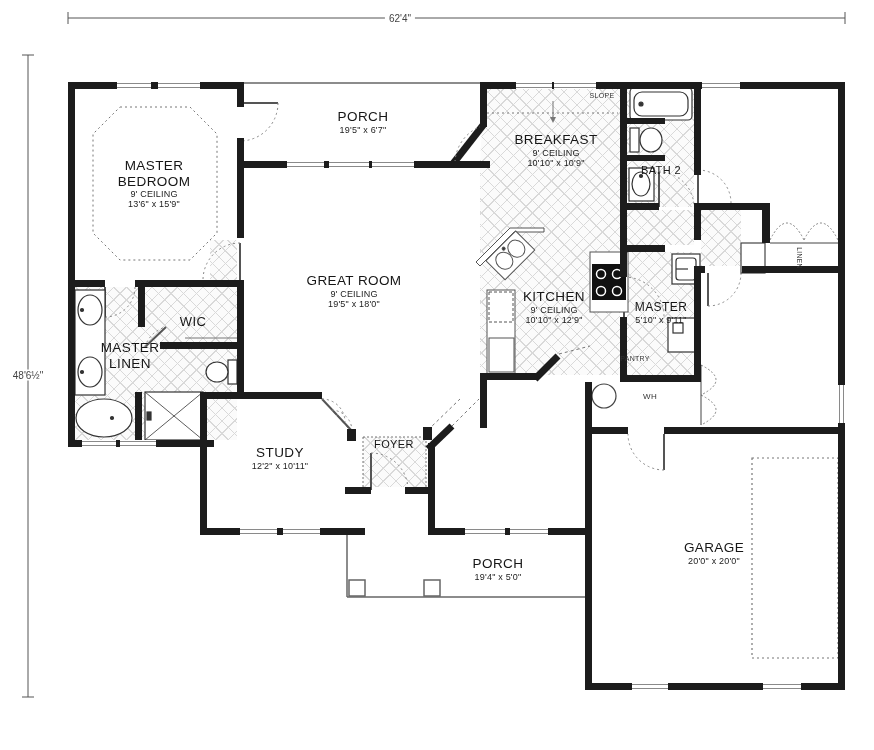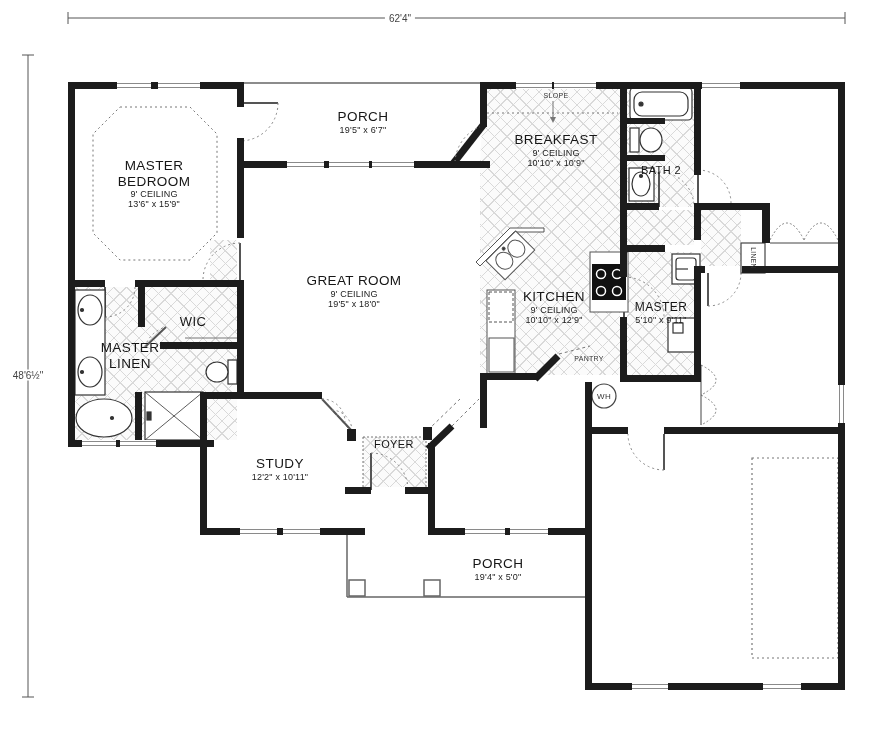--- a/index.html
+++ b/index.html
@@ -18,21 +18,21 @@
   }
   
   .win-h{position:absolute;height:7px;
     background:linear-gradient(to bottom,#fff 0 1px,#8a8a8a 1px 2px,#fff 2px 5px,#8a8a8a 5px 6px,#fff 6px 7px);}
   .win-v{position:absolute;width:7px;
     background:linear-gradient(to right,#fff 0 1px,#8a8a8a 1px 2px,#fff 2px 5px,#8a8a8a 5px 6px,#fff 6px 7px);}
   
   .room-label{position:absolute;transform:translate(-50%,-50%);text-align:center;line-height:1.15;white-space:normal;}
   .room-name{display:block;font-size:13.5px;letter-spacing:.4px;color:#161616;}
   .room-sub{display:block;font-size:9px;color:#222;letter-spacing:.2px;}
-  .tiny-label{position:absolute;transform:translate(-50%,-50%);font-size:7px;color:#333;letter-spacing:.3px;}
+  .tiny-label{position:absolute;transform:translate(-50%,-50%);font-size:7px;color:#333;letter-spacing:.3px;margin-left:46px;}
   .dim-label{position:absolute;transform:translate(-50%,-50%);font-size:10px;color:#444;background:#fff;padding:0 4px;}
   .vert-text{writing-mode:vertical-rl;font-size:6.5px;color:#333;letter-spacing:.5px;}
   svg{position:absolute;left:0;top:0;}
 </style>
 </head>
 <body>
 
 <div id="plan">
 
   <div class="hatch" style="left:452px;top:89px;width:168px;height:286px;clip-path:polygon(32px 0,100% 0,100% 100%,28px 100%,28px 76px);"></div>
@@ -309,30 +309,34 @@
   <div class="room-label" style="left:661px;top:313px;width:90px;">
     <span class="room-name" style="font-size:12px;">MASTER</span>
     <span class="room-sub">5'10" x 9'11"</span>
   </div>
   <div class="room-label" style="left:130px;top:356px;width:80px;">
     <span class="room-name">MASTER LINEN</span>
   </div>
   <div class="room-label" style="left:193px;top:322px;width:50px;">
     <span class="room-name" style="font-size:13px;">WIC</span>
   </div>
-  <div class="room-label" style="left:280px;top:469px;width:110px;">
+  <div class="room-label" style="left:280px;top:458px;width:110px;">
     <span class="room-name">STUDY</span>
     <span class="room-sub">12'2" x 10'11"</span>
   </div>
   <div class="room-label" style="left:394px;top:444px;width:60px;">
     <span class="room-name" style="font-size:11px;">FOYER</span>
   </div>
   <div class="room-label" style="left:498px;top:569px;width:120px;">
     <span class="room-name">PORCH</span>
     <span class="room-sub">19'4" x 5'0"</span>
+  </div>
+  <div class="room-label" style="left:714px;top:553px;width:120px;">
+    <span class="room-name">GARAGE</span>
+    <span class="room-sub">20'0" x 20'0"</span>
   </div>
 
   <div class="tiny-label" style="left:556px;top:95px;">SLOPE</div>
   <div class="tiny-label" style="left:589px;top:358px;">PANTRY</div>
   <div class="tiny-label" style="left:604px;top:396px;font-size:8px;">WH</div>
   <div class="tiny-label vert-text" style="left:753px;top:258px;">LINEN</div>
 
   <div class="dim-label" style="left:400px;top:18px;">62'4"</div>
   <div class="dim-label" style="left:28px;top:375px;">48'6½"</div>
 

